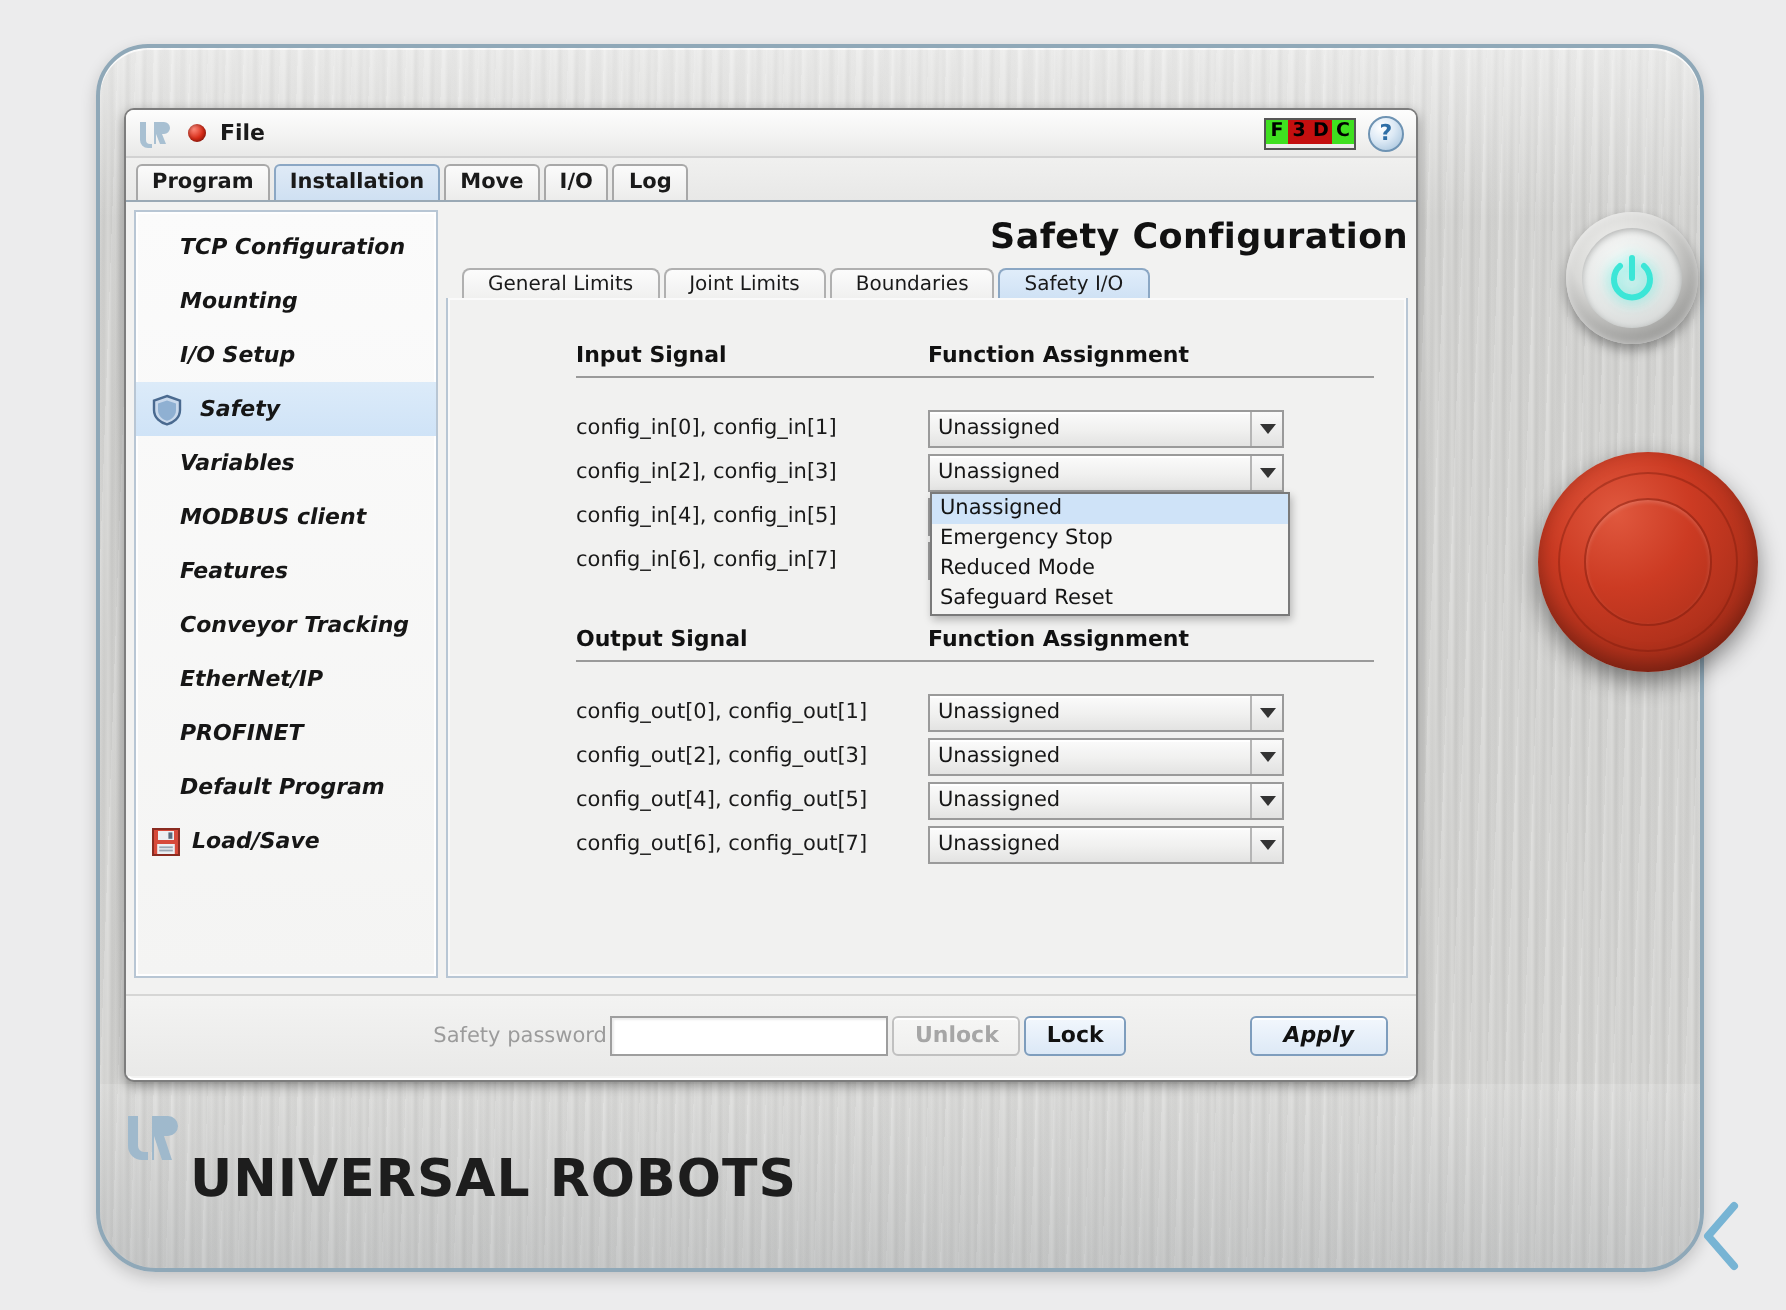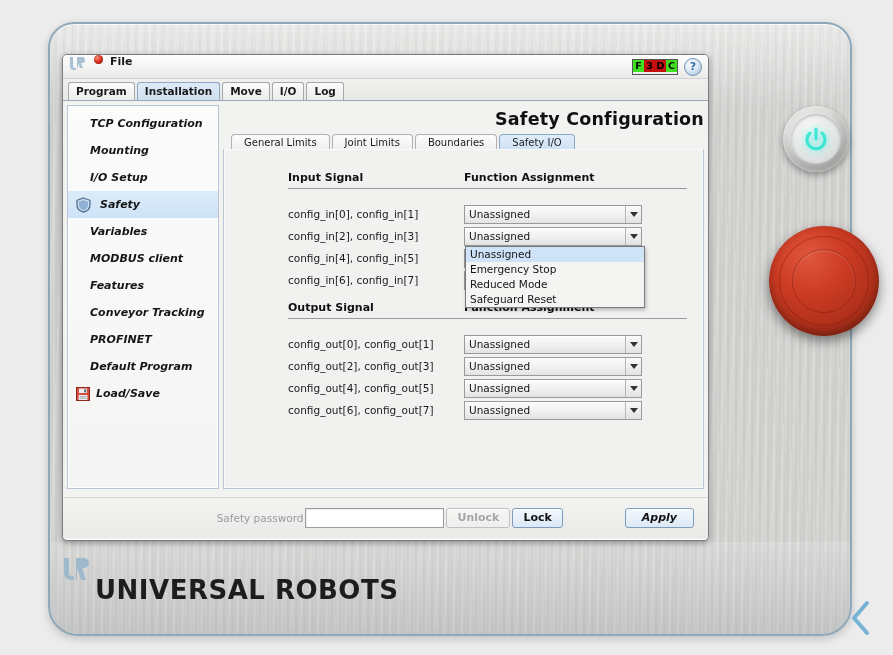--- a/index.html
+++ b/index.html
@@ -53,21 +53,21 @@
     box-shadow: 0 2px 6px rgba(0,0,0,.35), inset 0 0 0 1px #fff;
     overflow: hidden;
     font-size: 11px;
     color: #1a1a1a;
   }
 
   
   .titlebar{
     height: 23px;
     background: linear-gradient(180deg,#fdfdfd 0%, #f3f3f2 55%, #e9e9e8 100%);
-    display:flex; 
+    display:flex; align-items:center;
     padding: 0 6px;
     border-bottom: 1px solid #d2d2d2;
   }
   .ur-mark{
     width: 17px; height: 15px;
     color:#a8bfd0; font-weight:bold; font-size:13px; line-height:15px;
     letter-spacing:-1px;
     display:flex; align-items:center;
   }
   .ur-mark svg{display:block}
@@ -369,20 +369,24 @@
         <div class="sbitem">
           <span class="ic" style="width: 12px;"></span>
           <span class="lbl">Features</span>
         </div>
         <div class="sbitem">
           <span class="ic" style="width: 12px;"></span>
           <span class="lbl">Conveyor Tracking</span>
         </div>
         <div class="sbitem">
           <span class="ic" style="width: 12px;"></span>
+          <span class="lbl">EtherNet/IP</span>
+        </div>
+        <div class="sbitem">
+          <span class="ic" style="width: 12px;"></span>
           <span class="lbl">PROFINET</span>
         </div>
         <div class="sbitem">
           <span class="ic" style="width: 12px;"></span>
           <span class="lbl">Default Program</span>
         </div>
         <div class="sbitem">
           <span class="ic">
             <svg width="14" height="14" viewBox="0 0 14 14">
               <rect x="0.5" y="0.5" width="13" height="13" fill="#d74a3a" stroke="#8a2b20"></rect>
@@ -447,21 +451,21 @@
                 <span class="combo" id="input-combo-3">
                   <span class="cval">Unassigned</span>
                   <span class="carrow">
                     <i></i>
                   </span>
                 </span>
               </div>
             </div>
         </div>
 
-        <div class="sect" style="top:152px">
+        <div class="sect" style="top:164px">
           <div class="sect-hdr">
             <span class="c1">Output Signal</span>
             <span>Function Assignment</span>
           </div>
           <div class="hr"></div>
           <div id="outputrows">
               <div class="row">
                 <span class="sig">config_out[0], config_out[1]</span>
                 <span class="combo" id="output-combo-0">
                   <span class="cval">Unassigned</span>

